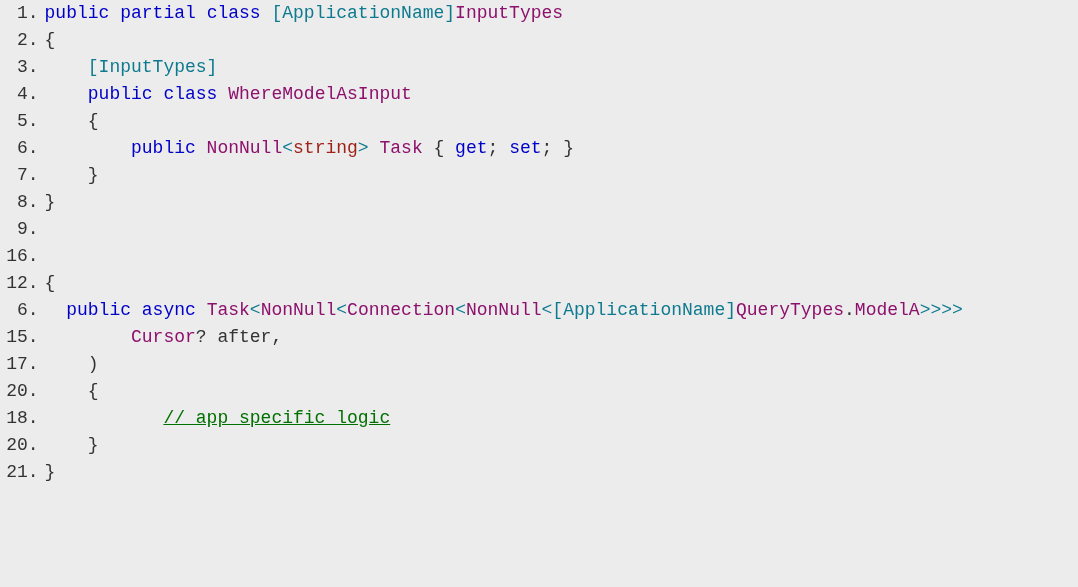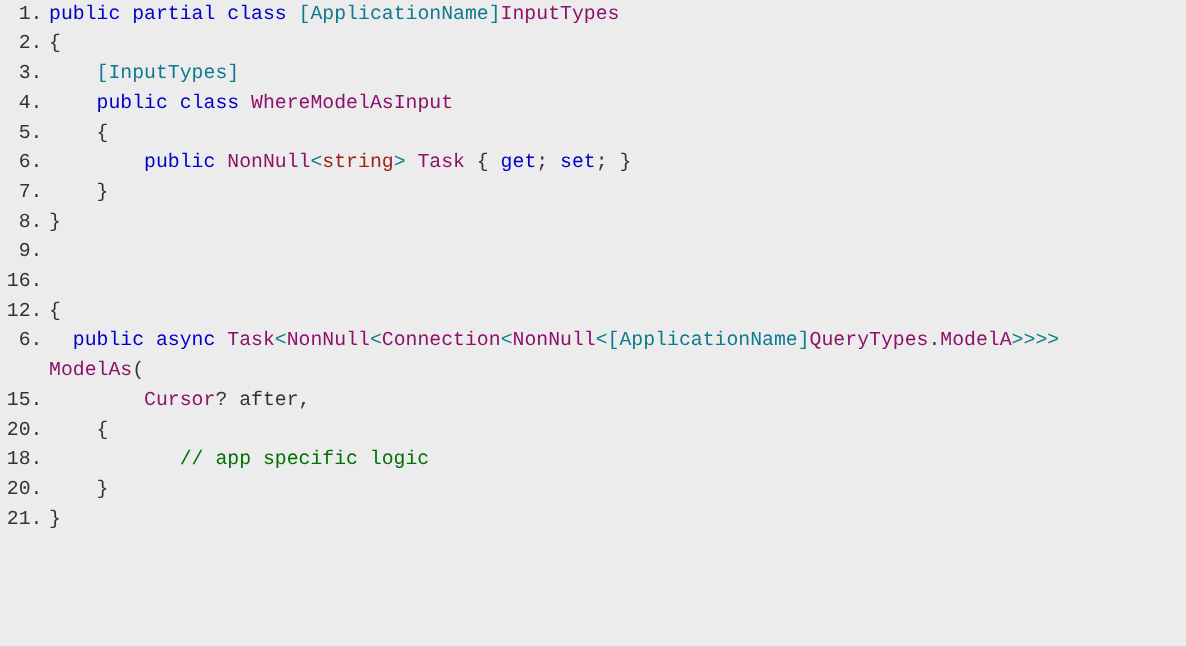--- a/index.html
+++ b/index.html
@@ -15,21 +15,21 @@
     html,body{margin:0;padding:0;background:var(--bg);}
     body{font-family:Consolas,'Courier New',monospace;font-size:18px;line-height:27px;}
     .code{display:table;border-collapse:collapse;width:100%;}
     .row{display:table-row;}
     .gut{display:table-cell;text-align:right;color:var(--ln);width:3.2ch;padding:0 6px 0 4px;user-select:none;vertical-align:top;}
     .src{display:table-cell;white-space:pre;color:var(--p);vertical-align:top;}
     .k{color:var(--k);}
     .t{color:var(--t);text-align:right;}
     .m{color:var(--m);}
     .s{color:var(--s);}
-    .c{color:var(--c);}
+    .c{color:var(--c);text-decoration:underline;}
   </style>
 </head>
 <body>
 
 <div class="code">
   <div class="row">
       <span class="gut">1.</span>
       <span class="src"><span class="k">public</span><span> </span><span class="k">partial</span><span> </span><span class="k">class</span><span> </span><span class="t">[ApplicationName]</span><span class="m">InputTypes</span></span>
     </div>
   <div class="row">
@@ -70,26 +70,26 @@
     </div>
   <div class="row">
       <span class="gut">12.</span>
       <span class="src"><span>{</span></span>
     </div>
   <div class="row">
       <span class="gut">6.</span>
       <span class="src"><span>  </span><span class="k">public</span><span> </span><span class="k">async</span><span> </span><span class="m">Task</span><span class="t">&lt;</span><span class="m">NonNull</span><span class="t">&lt;</span><span class="m">Connection</span><span class="t">&lt;</span><span class="m">NonNull</span><span class="t">&lt;[ApplicationName]</span><span class="m">QueryTypes</span><span>.</span><span class="m">ModelA</span><span class="t">&gt;&gt;&gt;&gt;</span></span>
     </div>
   <div class="row">
-      <span class="gut"></span>
-      <span class="src"><span class="m">ModelAs</span><span>(</span></span>
+      <span class="gut">15.</span>
+      <span class="src"><span>        </span><span class="m">Cursor</span><span>? after,</span></span>
     </div>
   <div class="row">
-      <span class="gut">15.</span>
-      <span class="src"><span>        </span><span class="m">Cursor</span><span>? after,</span></span>
+      <span class="gut">17.</span>
+      <span class="src"><span>    )</span></span>
     </div>
   <div class="row">
       <span class="gut">20.</span>
       <span class="src"><span>    {</span></span>
     </div>
   <div class="row">
       <span class="gut">18.</span>
       <span class="src"><span>           </span><span class="c">// app specific logic</span></span>
     </div>
   <div class="row">

